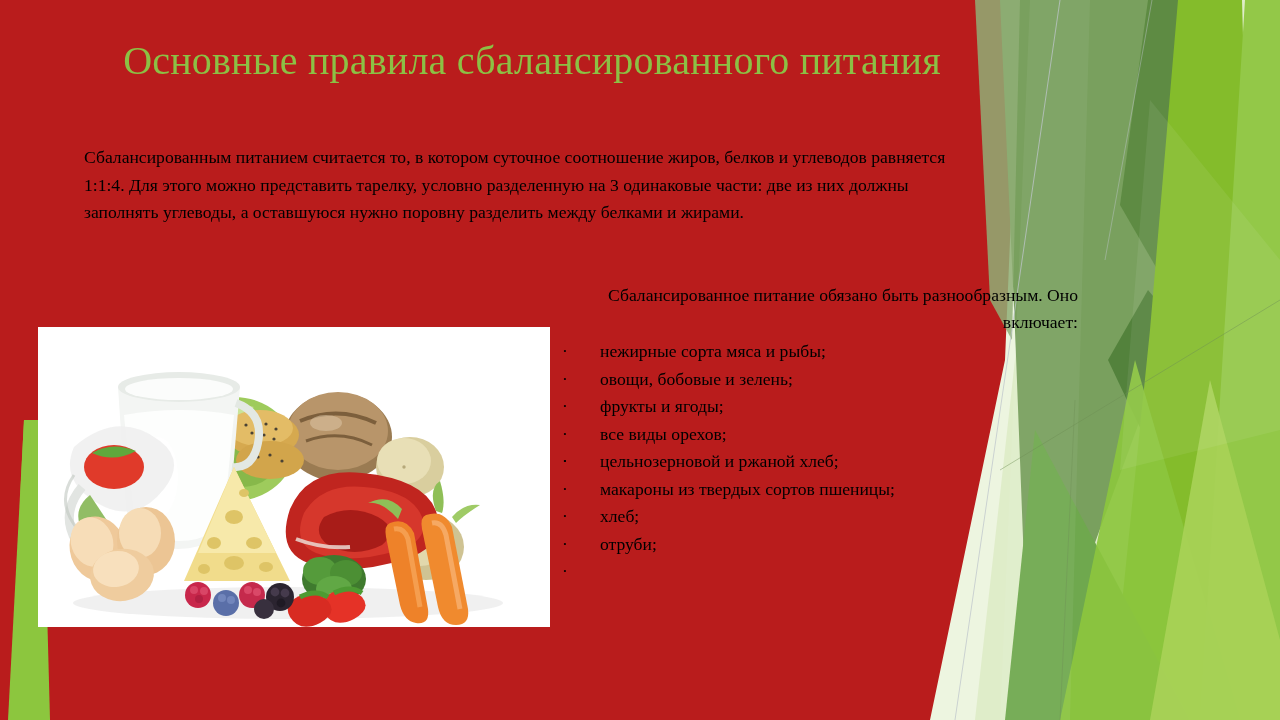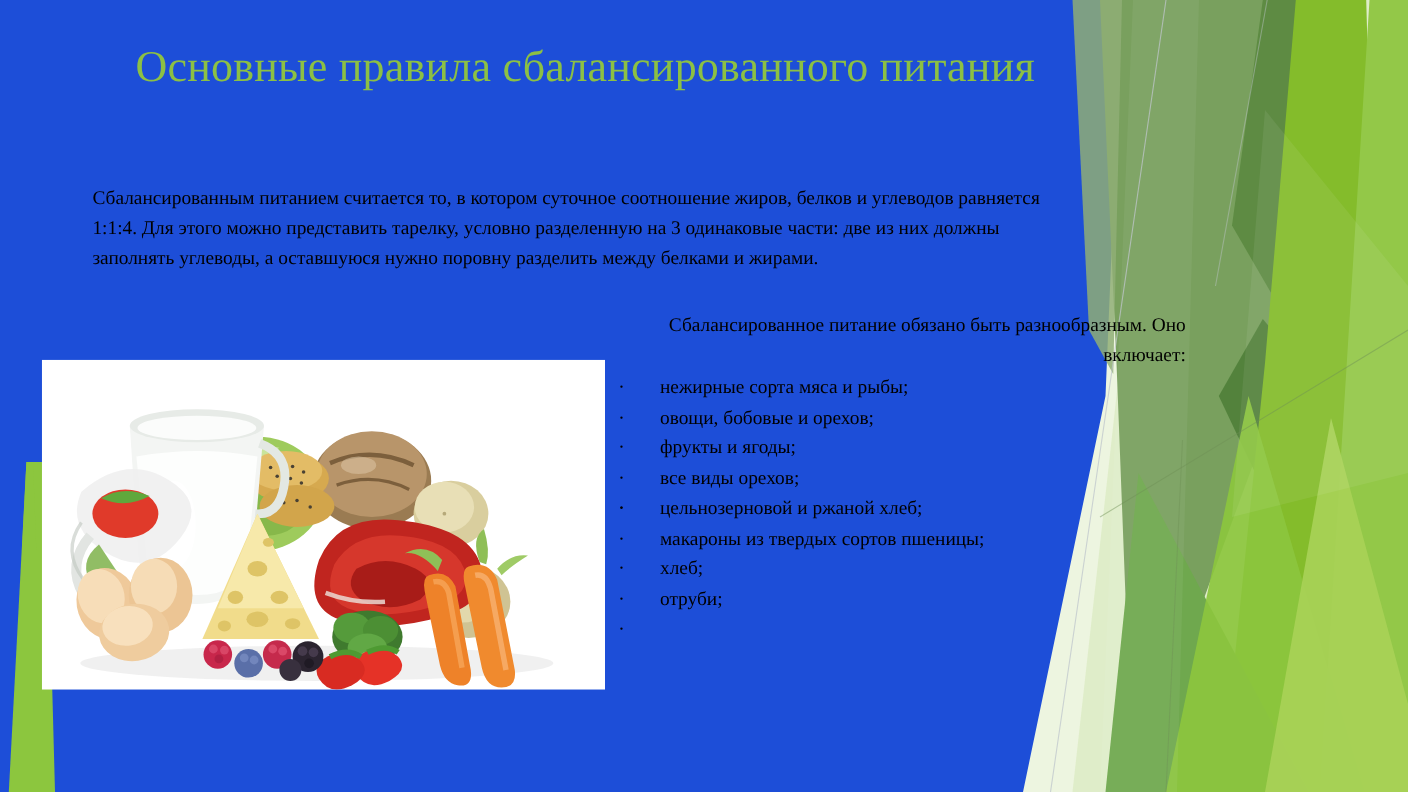--- a/index.html
+++ b/index.html
@@ -4,21 +4,21 @@
 <style>
   html, body {
     margin: 0;
     padding: 0;
     background: #ffffff;
   }
   #slide {
     position: relative;
     width: 1280px;
     height: 720px;
-    background: #1d4ed8;
+    background: #b91c1c;
     overflow: hidden;
     font-family: "Liberation Serif", "DejaVu Serif", serif;
   }
 
   
   .deco-layer {
     position: absolute;
     inset: 0;
     pointer-events: none;
   }
@@ -39,21 +39,21 @@
     font-size: 40px;
     line-height: 1.36;
     color: #8CC044;
     letter-spacing: 0.2px;
   }
 
   
   .intro-block {
     position: absolute;
     left: 84px;
-    top: 166px;
+    top: 144px;
     width: 876px;
   }
   .intro-text {
     margin: 0;
     font-size: 17.6px;
     line-height: 27.5px;
     color: #000000;
     text-align: left;
   }
 
@@ -298,21 +298,21 @@
 
   <div class="list-block">
     <p class="list-lead">Сбалансированное питание обязано быть разнообразным. Оно включает:</p>
     <ul class="food-list">
       <li>
         <span class="bullet-mark">·</span>
         <span>нежирные сорта мяса и рыбы;</span>
       </li>
       <li>
         <span class="bullet-mark">·</span>
-        <span>овощи, бобовые и орехов;</span>
+        <span>овощи, бобовые и зелень;</span>
       </li>
       <li>
         <span class="bullet-mark">·</span>
         <span>фрукты и ягоды;</span>
       </li>
       <li>
         <span class="bullet-mark">·</span>
         <span>все виды орехов;</span>
       </li>
       <li>

